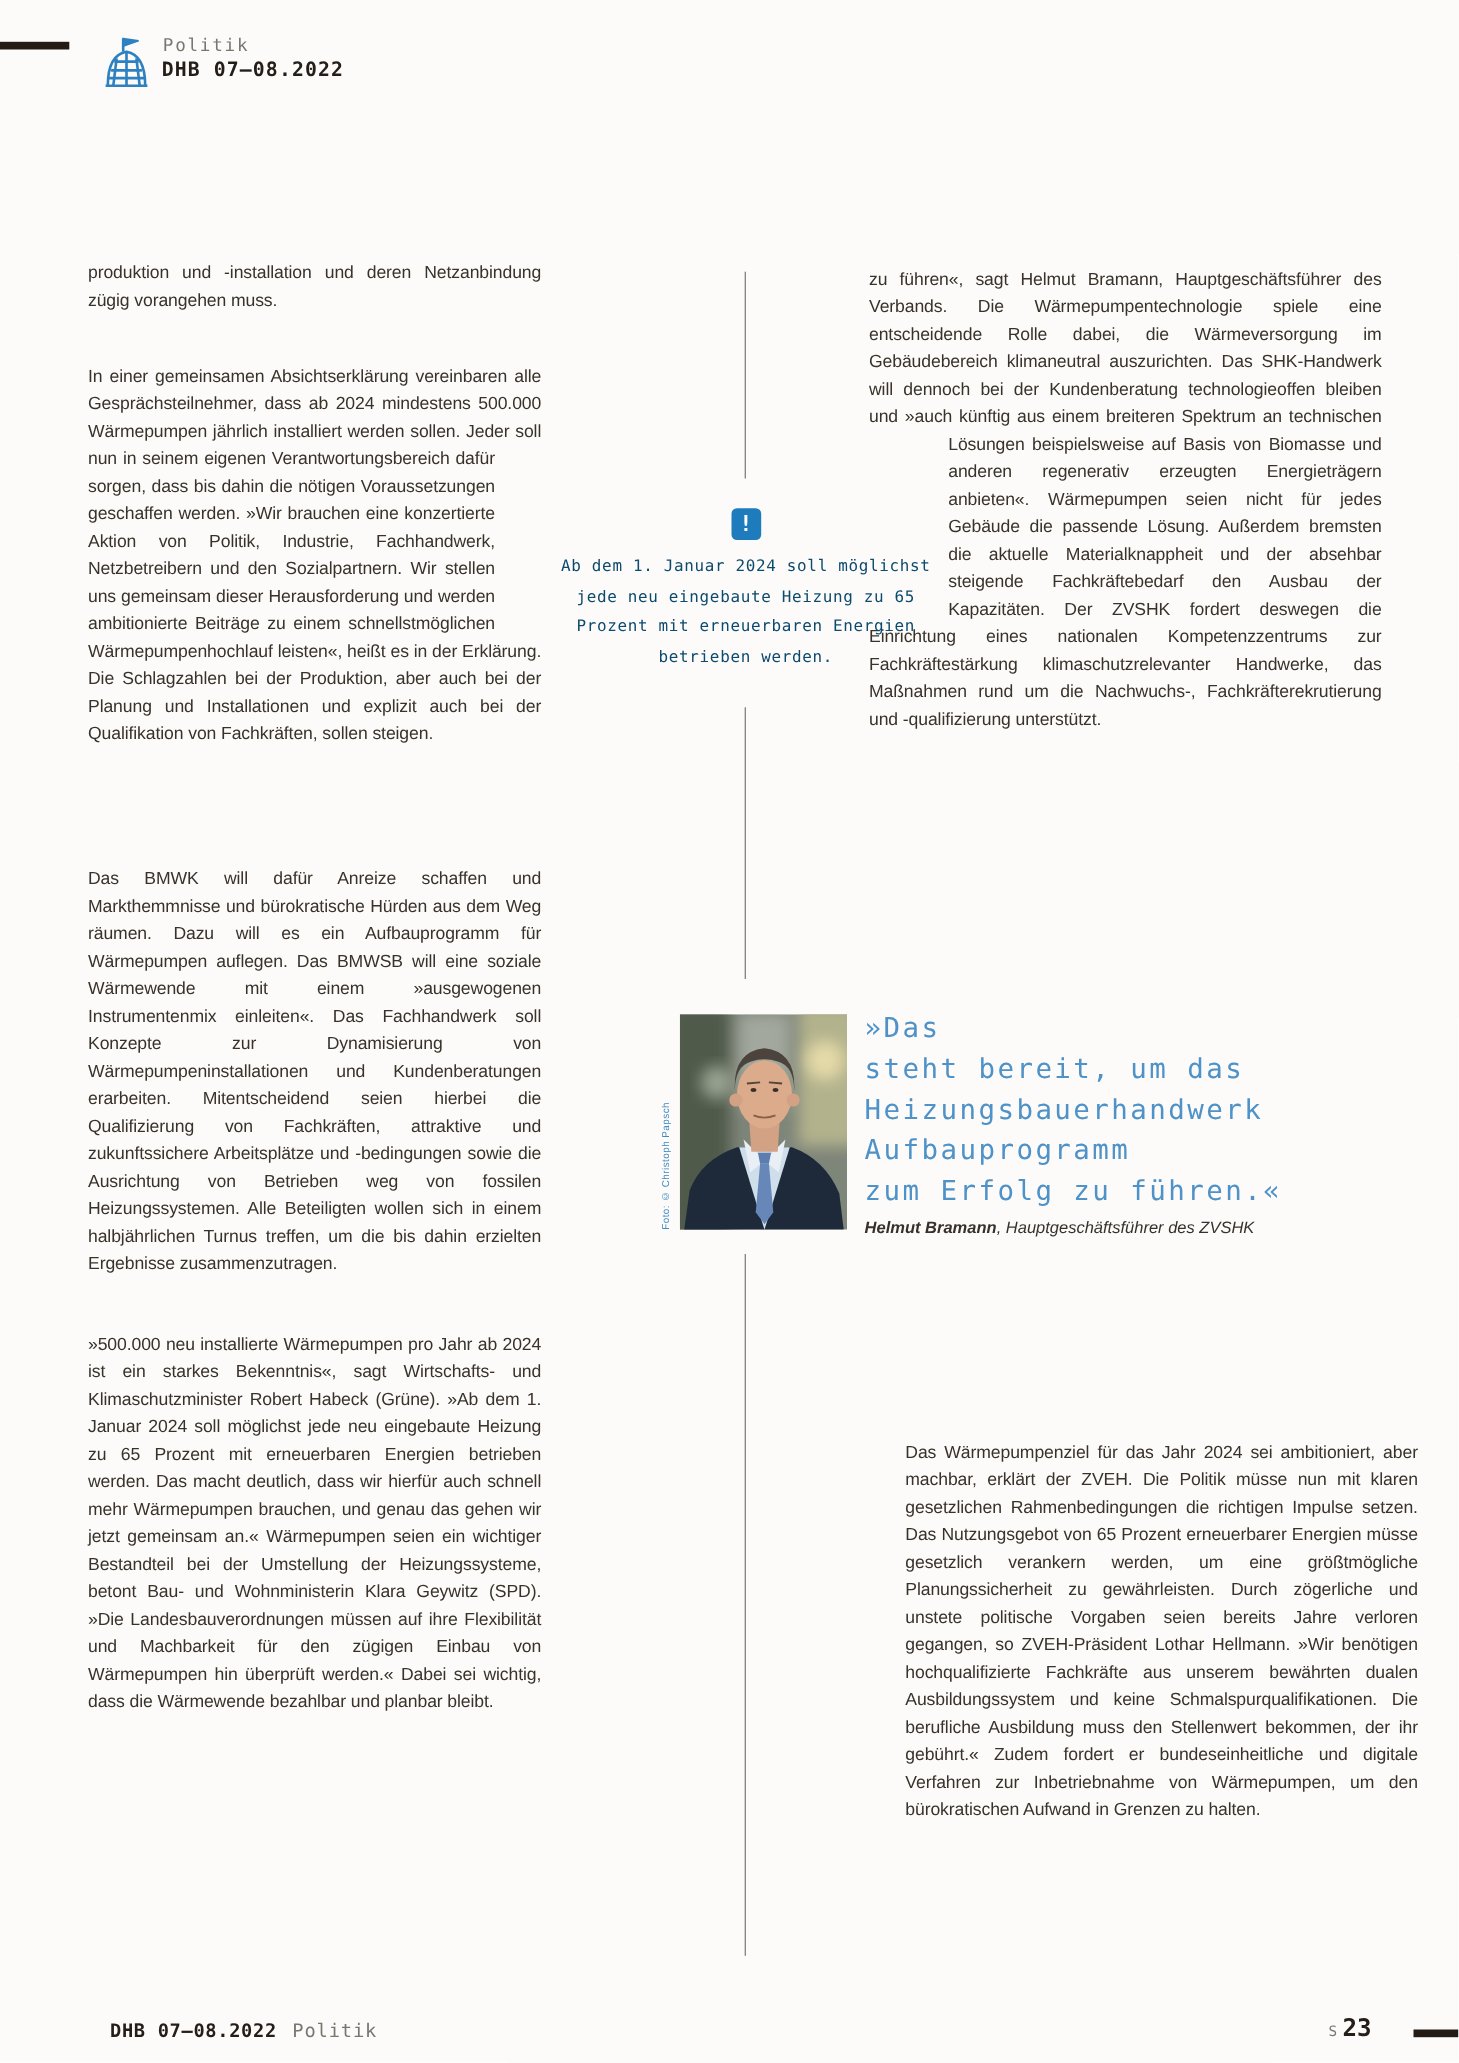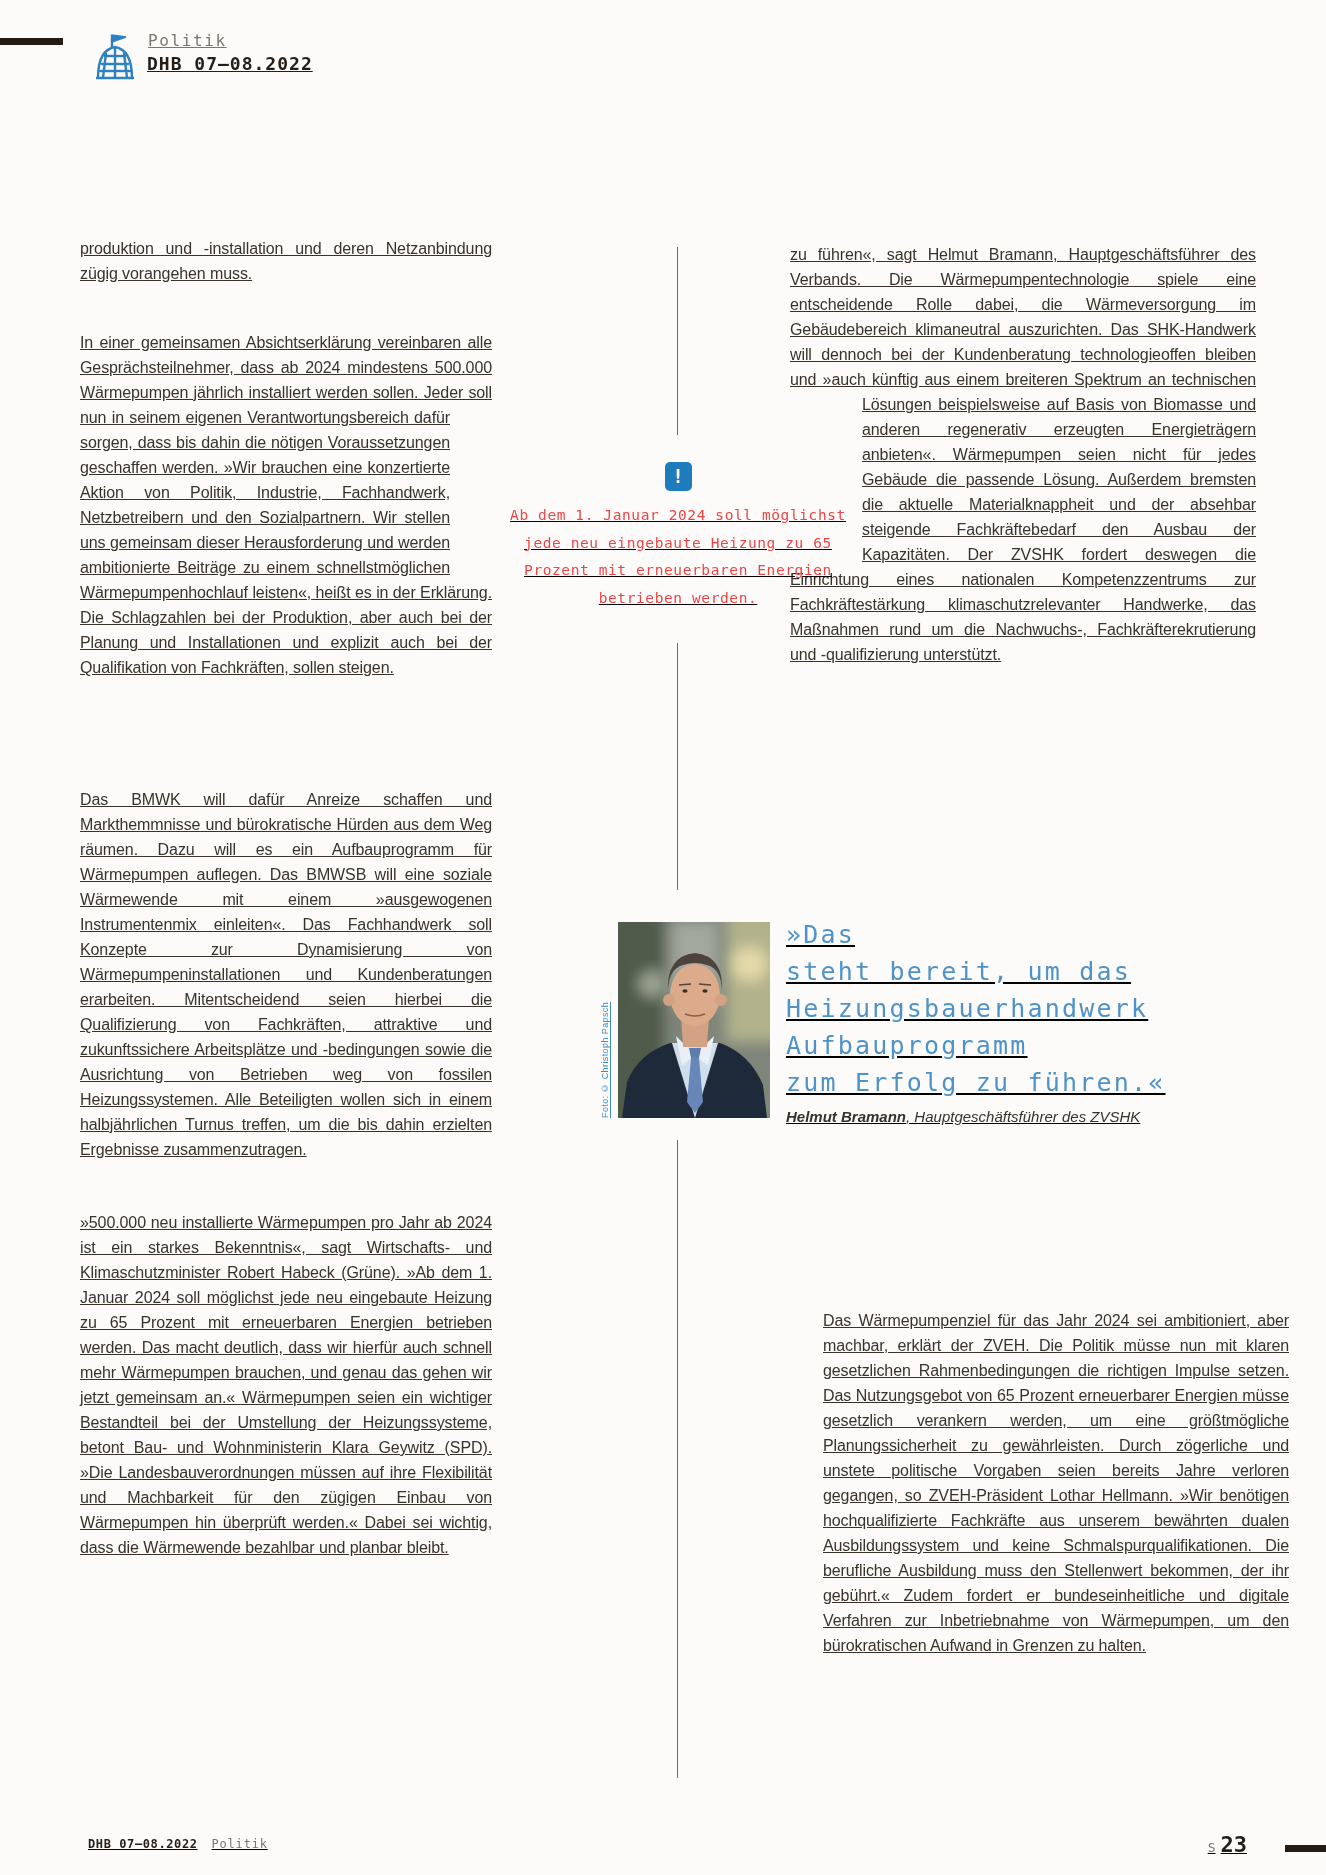--- a/index.html
+++ b/index.html
@@ -1,18 +1,18 @@
 <!DOCTYPE html>
 <html lang="de"><head>
 <meta charset="utf-8">
 <style>
   html,body{margin:0;padding:0;background:#ffffff;}
   .page{position:relative;width:1326px;height:1875px;background:#fcfbf9;overflow:hidden;
         font-family:"Liberation Sans",sans-serif;}
-  .abs{position:absolute;text-decoration:underline;}
+  .abs{position:absolute;}
 
   
   .topbar{left:0;top:38px;width:63px;height:7px;background:#241b15;}
   .logo{left:93px;top:31px;width:44px;height:50px;}
   .kicker{left:148px;top:31px;font-family:"DejaVu Sans Mono",monospace;font-size:16px;
           letter-spacing:1.6px;color:#7b756f;}
   .issue{left:147px;top:53px;font-family:"DejaVu Sans Mono",monospace;font-size:18px;
          font-weight:bold;letter-spacing:1px;color:#241d18;}
 
   
@@ -26,36 +26,36 @@
 
   
   .vline{left:677px;width:1px;background:#6e6862;}
 
   
   .callout{left:500px;top:462px;width:356px;text-align:center;}
   .callout-icon{display:inline-block;width:27px;height:29px;border-radius:5px;
         background:#1e7cbd;color:#ffffff;font-family:"DejaVu Sans Mono",monospace;
         font-weight:bold;font-size:20px;line-height:29px;text-align:center;}
   .callout-text{margin-top:11px;font-family:"DejaVu Sans Mono",monospace;
-        font-size:14.5px;line-height:27.5px;letter-spacing:0.6px;color:#ef4444;}
+        font-size:14.5px;line-height:27.5px;letter-spacing:0.6px;color:#0c4a6e;}
 
   
   .photo{left:618px;top:922px;width:152px;height:196px;overflow:hidden;}
   .credit{left:600px;top:922px;height:196px;width:14px;writing-mode:vertical-rl;
         transform:rotate(180deg);font-size:9px;letter-spacing:0.4px;color:#3e8ac2;}
 
   
   .quote{left:786px;top:916px;width:530px;}
   .quote-line{font-family:"DejaVu Sans Mono",monospace;font-size:25px;line-height:37px;
         letter-spacing:2.2px;color:#4e92c8;white-space:nowrap;}
   .quote-attr{margin-top:7px;font-size:15px;color:#37312b;font-style:italic;}
   .quote-attr .author{font-weight:bold;}
 
   
-  .footer-left{left:68px;top:1837px;font-family:"DejaVu Sans Mono",monospace;font-size:12px;padding-left:20px;}
+  .footer-left{left:80px;top:1837px;font-family:"DejaVu Sans Mono",monospace;font-size:17px;padding-left:20px;}
   .footer-left .f-issue{font-weight:bold;color:#241d18;letter-spacing:0.6px;}
   .footer-left .f-section{color:#7b756f;margin-left:14px;letter-spacing:0.8px;}
   .footer-right{left:1100px;top:1832px;width:147px;text-align:right;}
   .footer-right .f-s{font-family:"DejaVu Sans Mono",monospace;font-size:13px;color:#7b756f;}
   .footer-right .f-num{font-family:"DejaVu Sans Mono",monospace;font-size:22px;
         font-weight:bold;color:#241d18;margin-left:5px;}
   .footbar{left:1285px;top:1845px;width:41px;height:7px;background:#241b15;}
 </style>
 </head>
 <body>

